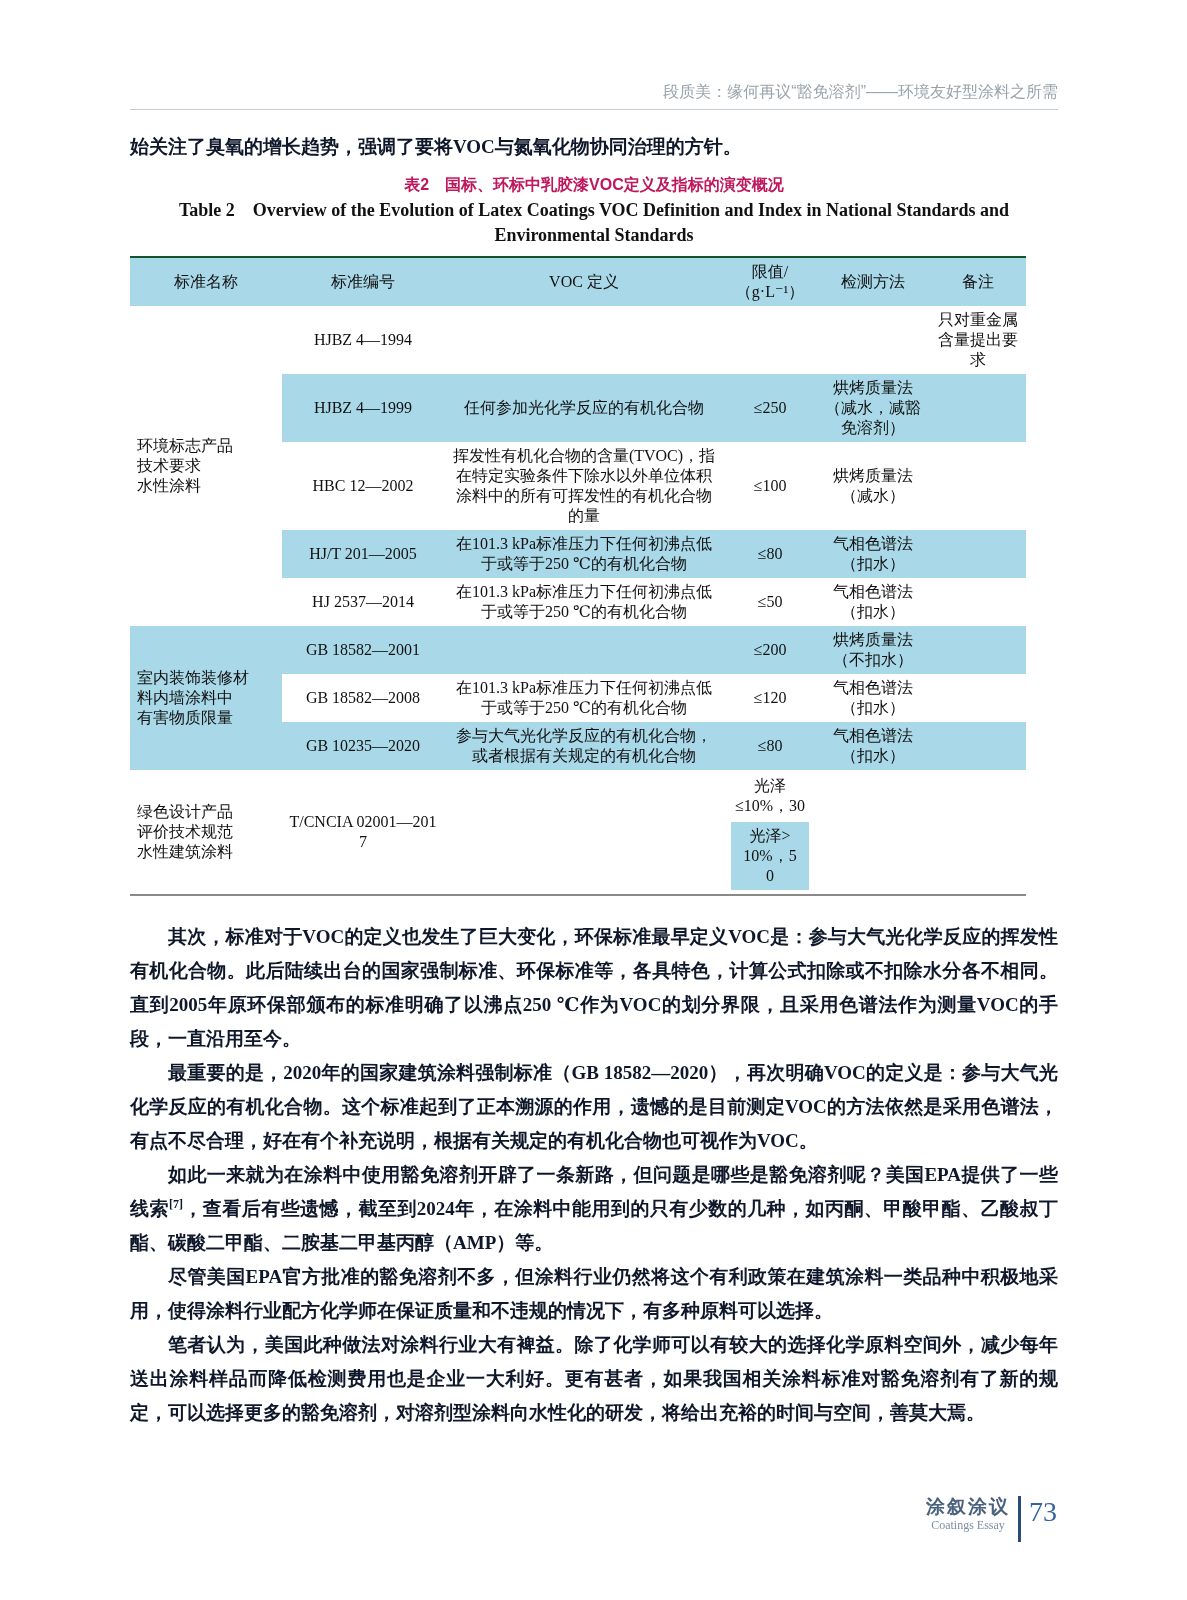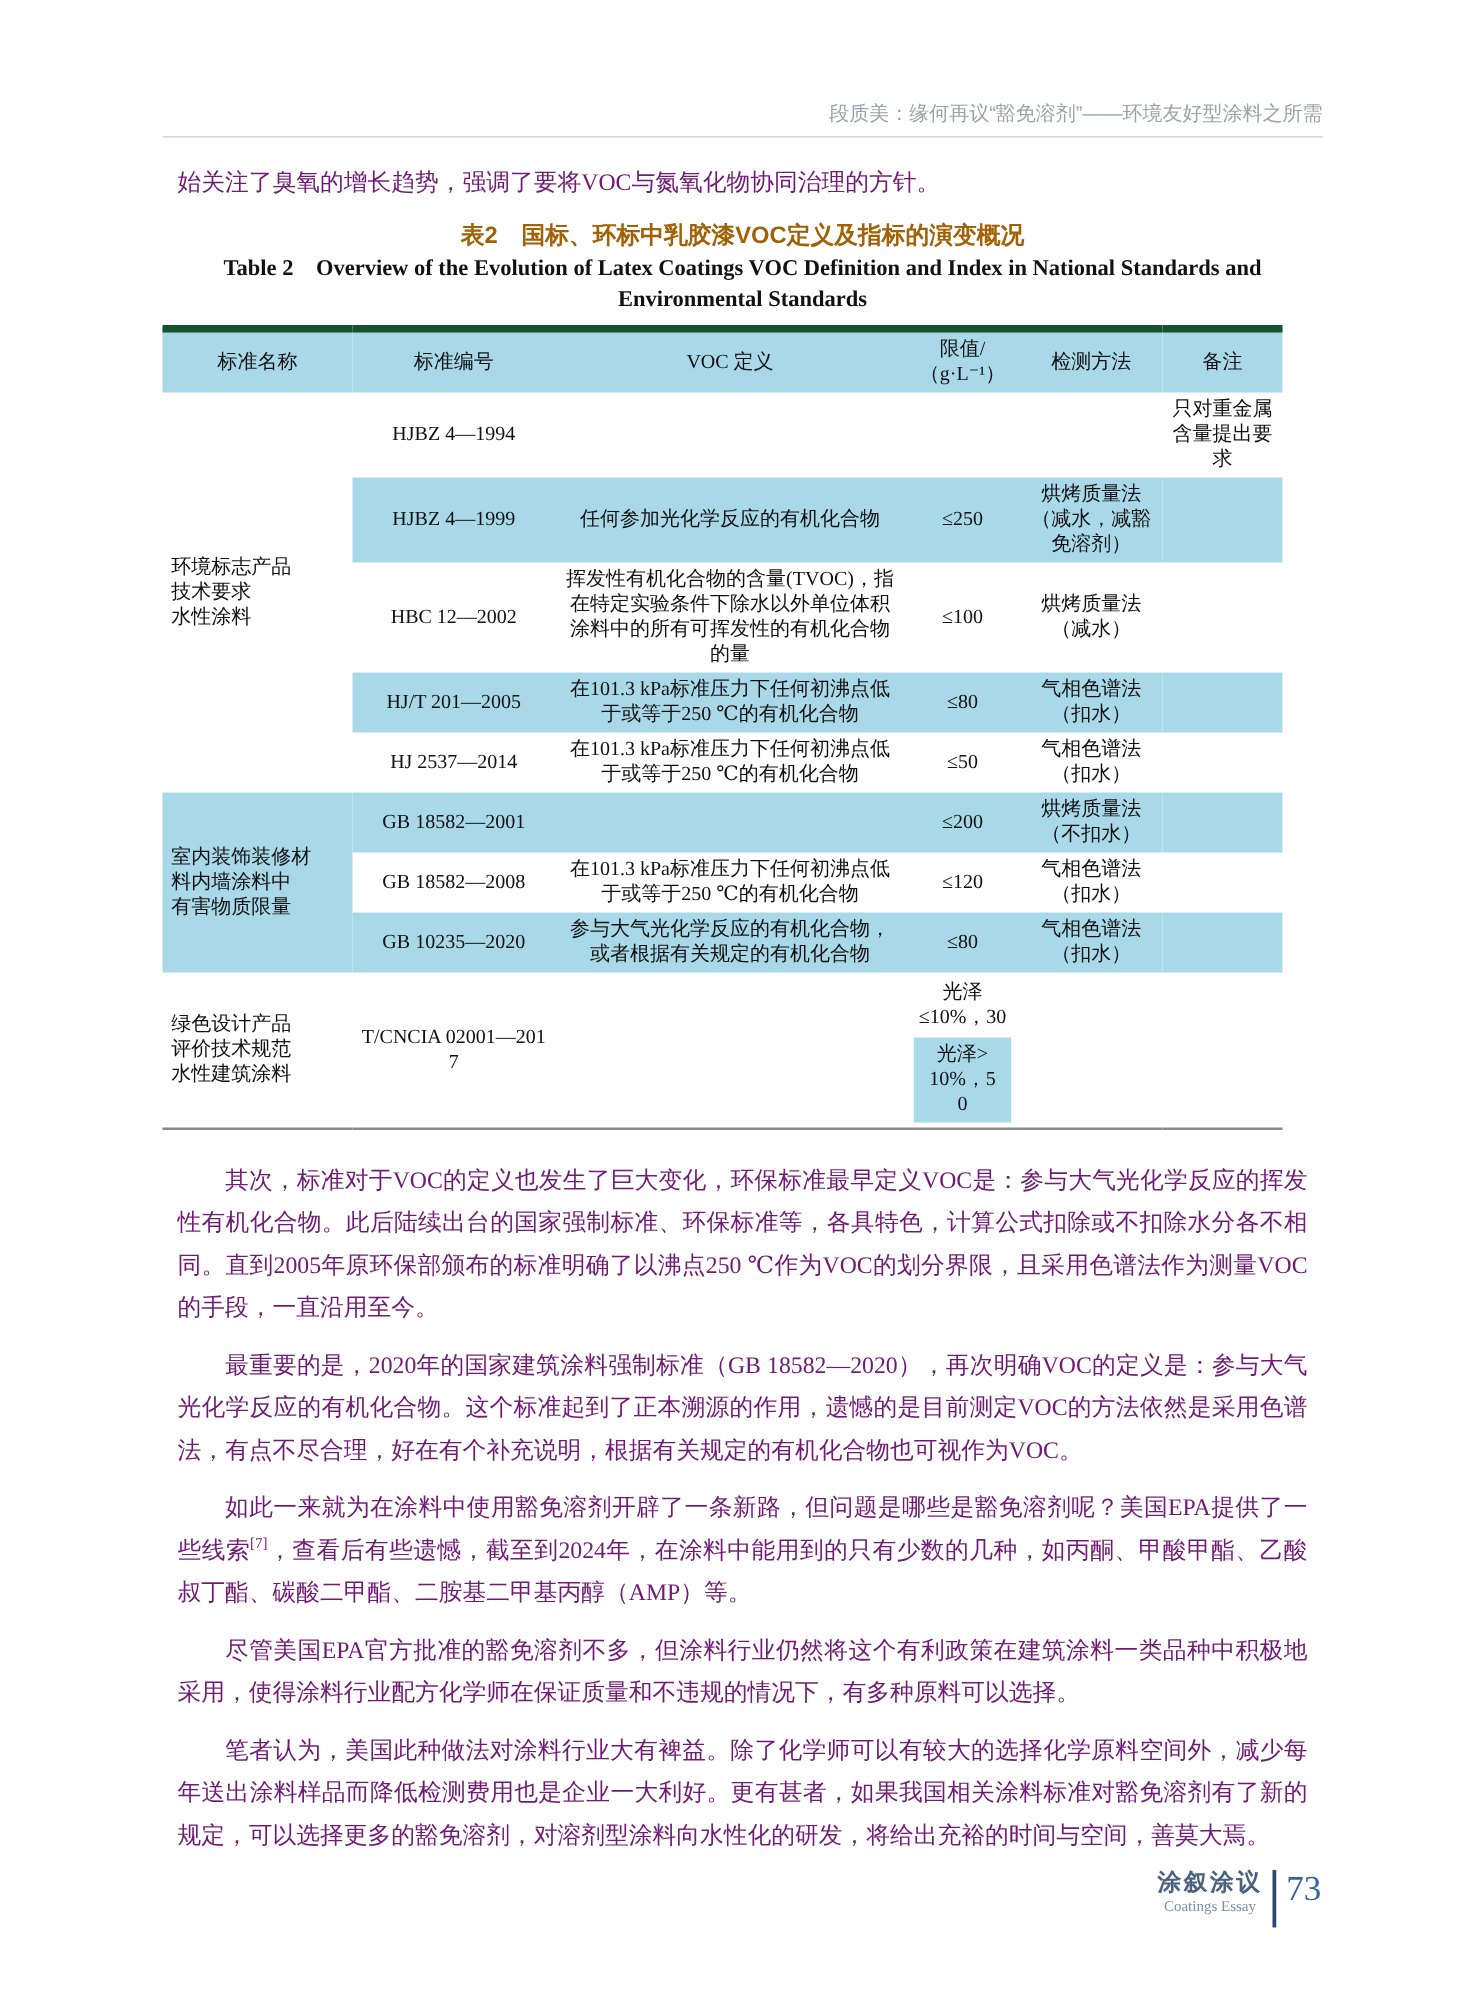--- a/index.html
+++ b/index.html
@@ -19,52 +19,53 @@
     text-align:right;
     font-family:"Liberation Sans","DejaVu Sans",sans-serif;
     font-size:16px;line-height:16px;
     color:#9aa3ab;
     padding-bottom:9px;
     border-bottom:1px solid #c8cdd1;
   }
 
   
   .body-p{
-    margin:12px;
+    margin:0;
     font-size:19px;line-height:34px;
     text-align:justify;
-    color:#701a75;
+    color:#0f172a;
+    font-weight:bold;
   }
   .body-p.first{margin-top:20px;}
   .indent{text-indent:2em;}
   .sup{font-size:12px;vertical-align:super;line-height:0;}
 
   
   .tbl-title-cn{
     margin-top:8px;
     text-align:center;
     font-family:"Liberation Sans","DejaVu Sans",sans-serif;
     font-weight:bold;
-    font-size:19px;line-height:26px;
-    color:#a16207;
+    font-size:16px;line-height:26px;
+    color:#be185d;
   }
   .tbl-title-en{
     text-align:center;
     font-weight:bold;
     font-size:18px;line-height:25px;
     color:#111;
     padding:0 40px;
   }
 
   
   table.voc{
     margin-top:8px;
     width:896px;
     border-collapse:collapse;
-    border-top:6px solid #14532d;
+    border-top:2px solid #14532d;
     border-bottom:2px solid #8a8a8a;
     table-layout:fixed;
   }
   table.voc td, table.voc th{
     font-size:16px;line-height:20px;
     font-weight:normal;
     padding:4px 7px;
     text-align:center;
     vertical-align:middle;
     color:#111;

